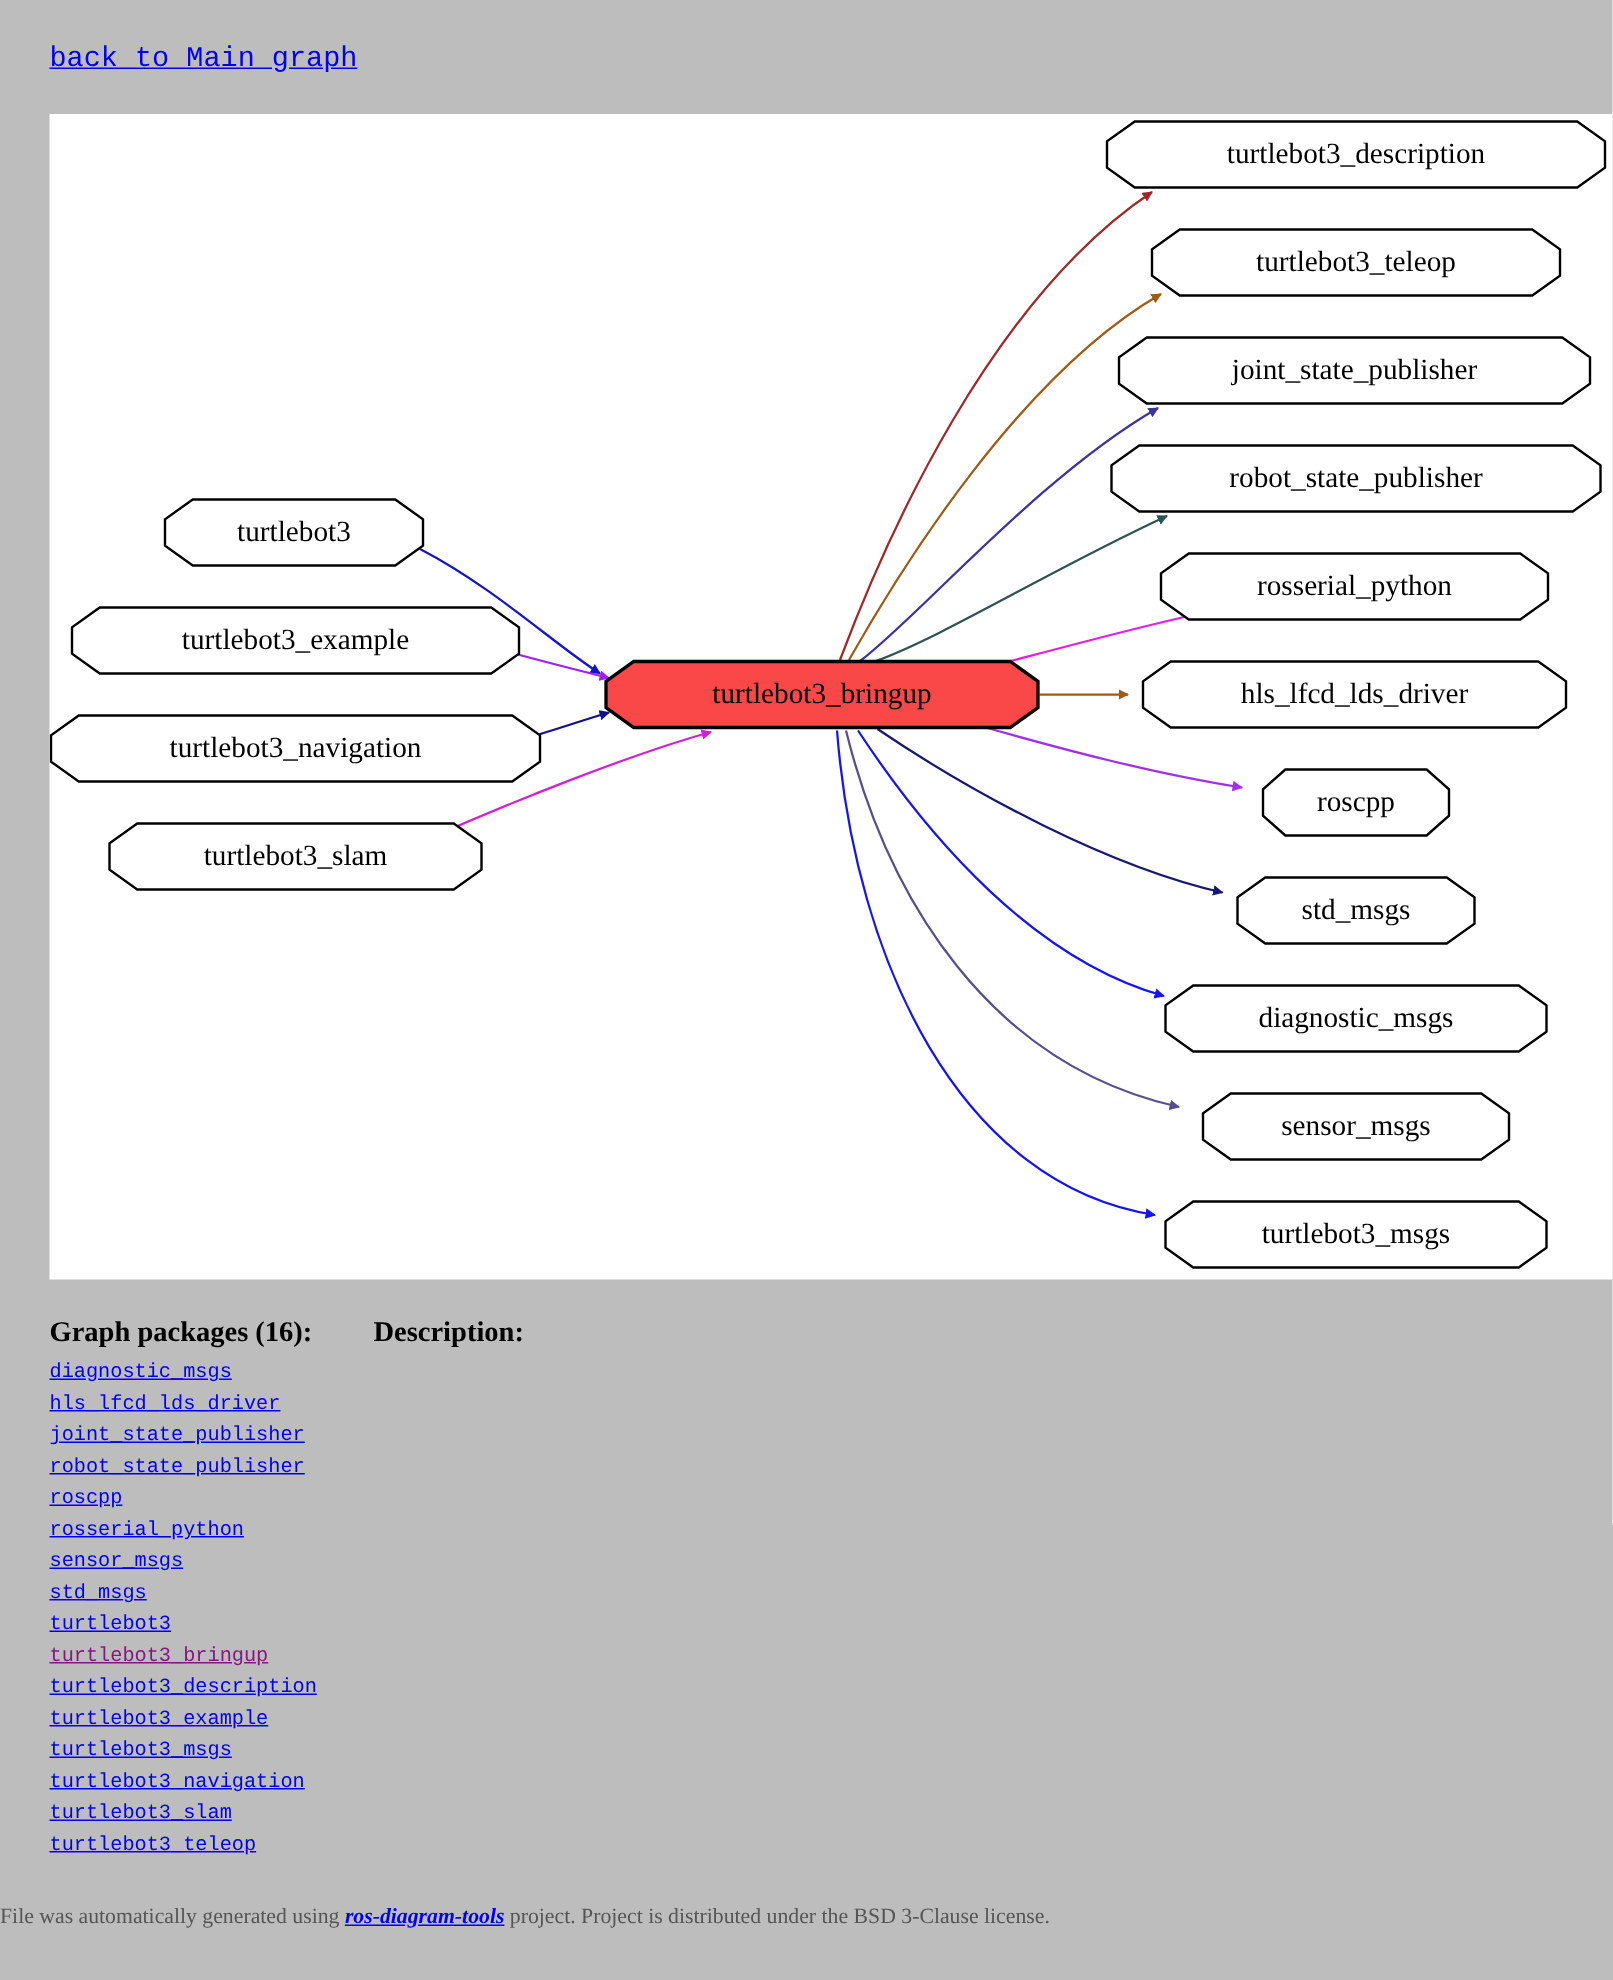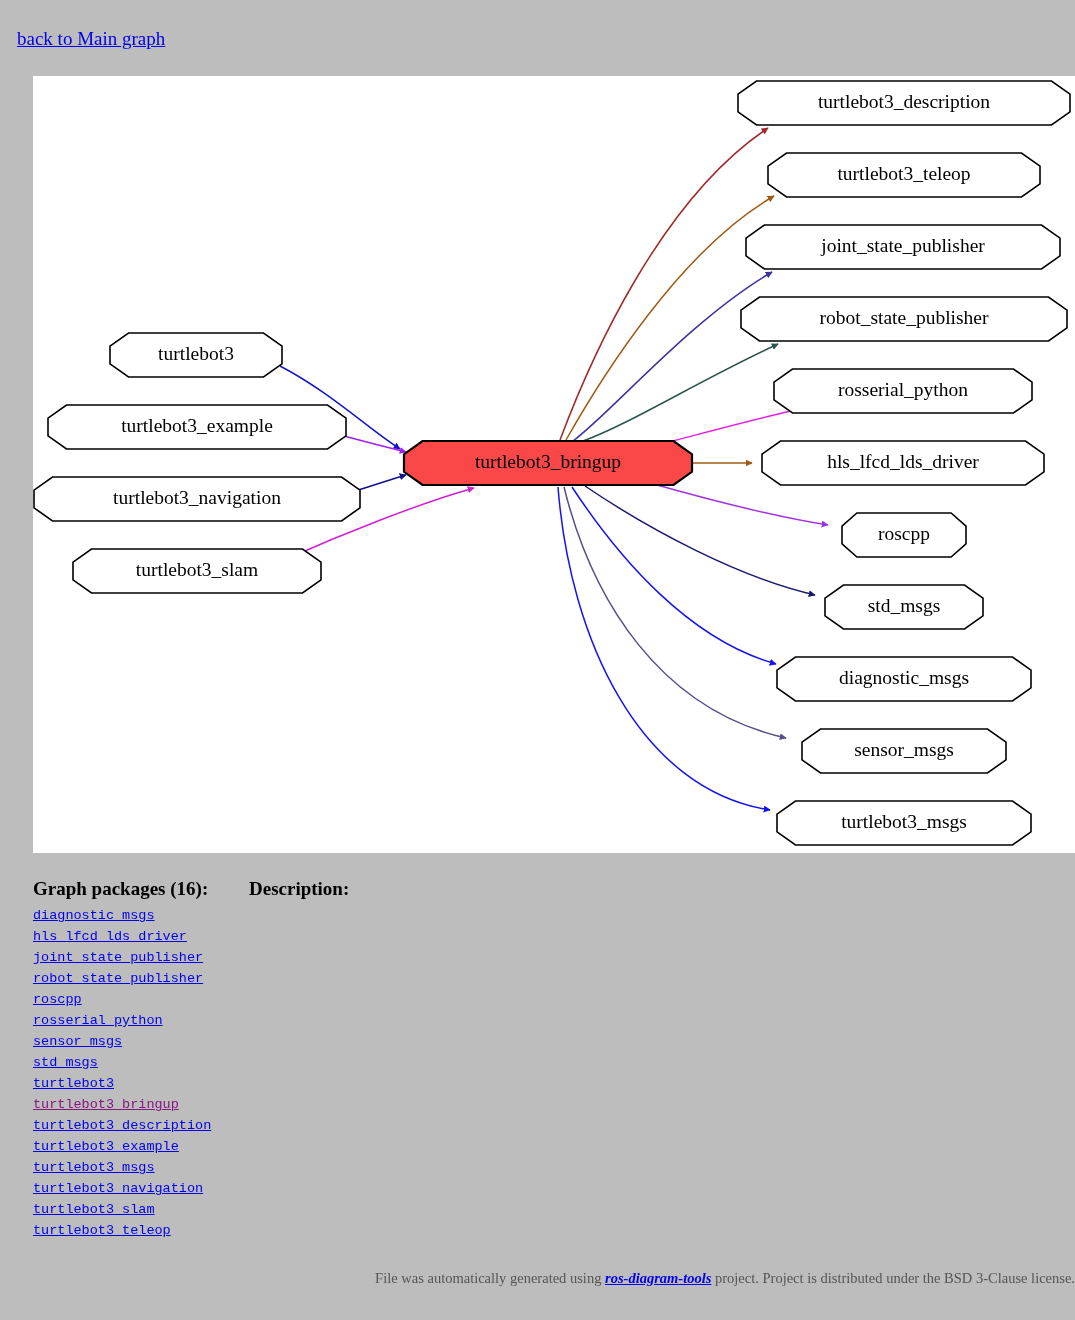--- a/index.html
+++ b/index.html
@@ -9,23 +9,24 @@
   body {
     width: 1075px;
     height: 1320px;
     background: #bdbdbd;
     font-family: "Liberation Serif", "DejaVu Serif", serif;
     overflow: hidden;
     position: relative;
   }
   #top-link-bar {
     position: absolute;
-    left: 17px;
+    left: 33px;
     top: 28px;
     font-size: 19px;
+    font-family: Liberation Mono, monospace;
   }
   #top-link-bar a,
   .plain-link {
     color: #0000ee;
     text-decoration: underline;
     cursor: pointer;
   }
   #graph-canvas {
     position: absolute;
     left: 33px;
@@ -100,21 +101,21 @@
     cursor: pointer;
   }
   ul#package-list li a.visited {
     color: #85187e;
   }
   #footer {
     position: absolute;
     left: 0;
     top: 1270px;
     width: 1075px;
-    text-align: right;
+    text-align: left;
     font-size: 14.5px;
     color: #555555;
   }
   #footer a {
     color: #0000ee;
     font-style: italic;
     font-weight: bold;
     text-decoration: underline;
     cursor: pointer;
   }

